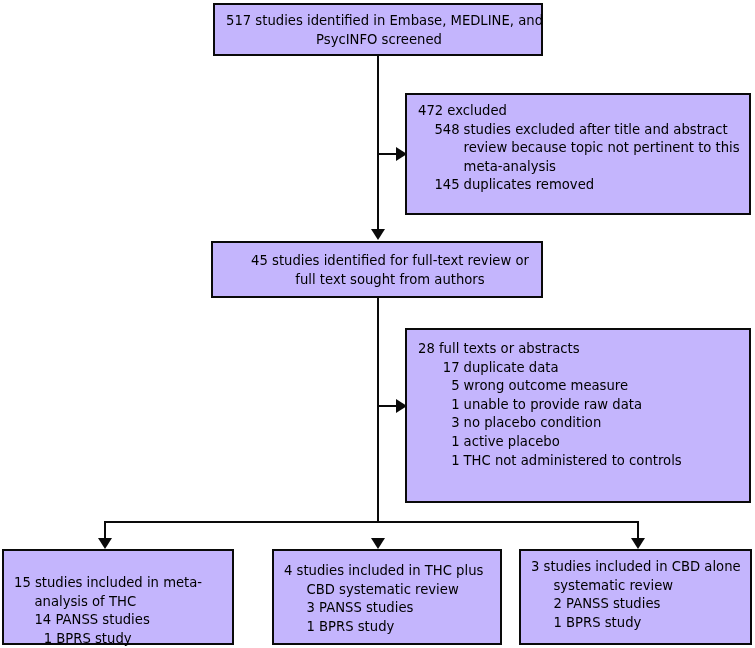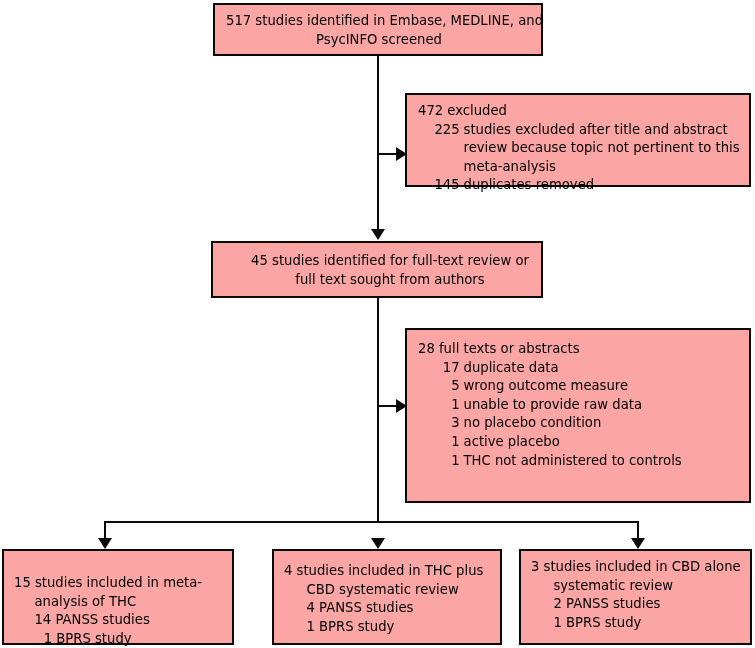--- a/index.html
+++ b/index.html
@@ -14,21 +14,21 @@
     background: #ffffff;
     font-family: "DejaVu Sans", "Liberation Sans", sans-serif;
     overflow: hidden;
   }
 
   
   .box {
     position: absolute;
     box-sizing: border-box;
     border: 2px solid #0a0a0a;
-    background: #fca5a5;
+    background: #c4b5fd;
     color: #000000;
     font-size: 13.2px;
     line-height: 18.6px;
   }
   .box .pad {
     padding: 7px 9px 6px 11px;
   }
 
   
   .ln {
@@ -100,26 +100,26 @@
       <div class="ln">PsycINFO screened</div>
     </div>
   </div>
 
   <div class="vline" style="left:377px; top:56px; height:175px;"></div>
   <div class="arrow-down" style="left:371px; top:229px;"></div>
 
   <div class="hline" style="left:377px; top:153px; width:22px;"></div>
   <div class="arrow-right" style="left:396px; top:147px;"></div>
 
-  <div class="box" style="left:405px; top:93px; width:346px; height:94px;">
+  <div class="box" style="left:405px; top:93px; width:346px; height:122px;">
     <div class="pad">
       <div class="ln">472 excluded</div>
       <div class="sublist">
         <div class="num-row">
-          <span class="num">225</span>
+          <span class="num">548</span>
           <span class="txt">studies excluded after title and abstract review because topic not pertinent to this meta-analysis</span>
         </div>
         <div class="num-row">
           <span class="num">145</span>
           <span class="txt">duplicates removed</span>
         </div>
       </div>
     </div>
   </div>
 
@@ -183,21 +183,21 @@
       <div class="ln ind1">analysis of THC</div>
       <div class="ln ind1">14 PANSS studies</div>
       <div class="ln ind2">1 BPRS study</div>
     </div>
   </div>
 
   <div class="box" style="left:272px; top:549px; width:230px; height:96px;">
     <div class="pad" style="padding-top:11px; padding-left:10px;">
       <div class="ln">4 studies included in THC plus</div>
       <div class="ln ind-n">CBD systematic review</div>
-      <div class="ln ind-n">4 PANSS studies</div>
+      <div class="ln ind-n">3 PANSS studies</div>
       <div class="ln ind-n">1 BPRS study</div>
     </div>
   </div>
 
   <div class="box" style="left:519px; top:549px; width:233px; height:96px;">
     <div class="pad" style="padding-left:10px;border-radius:11px;">
       <div class="ln">3 studies included in CBD alone</div>
       <div class="ln ind-n">systematic review</div>
       <div class="ln ind-n">2 PANSS studies</div>
       <div class="ln ind-n">1 BPRS study</div>

